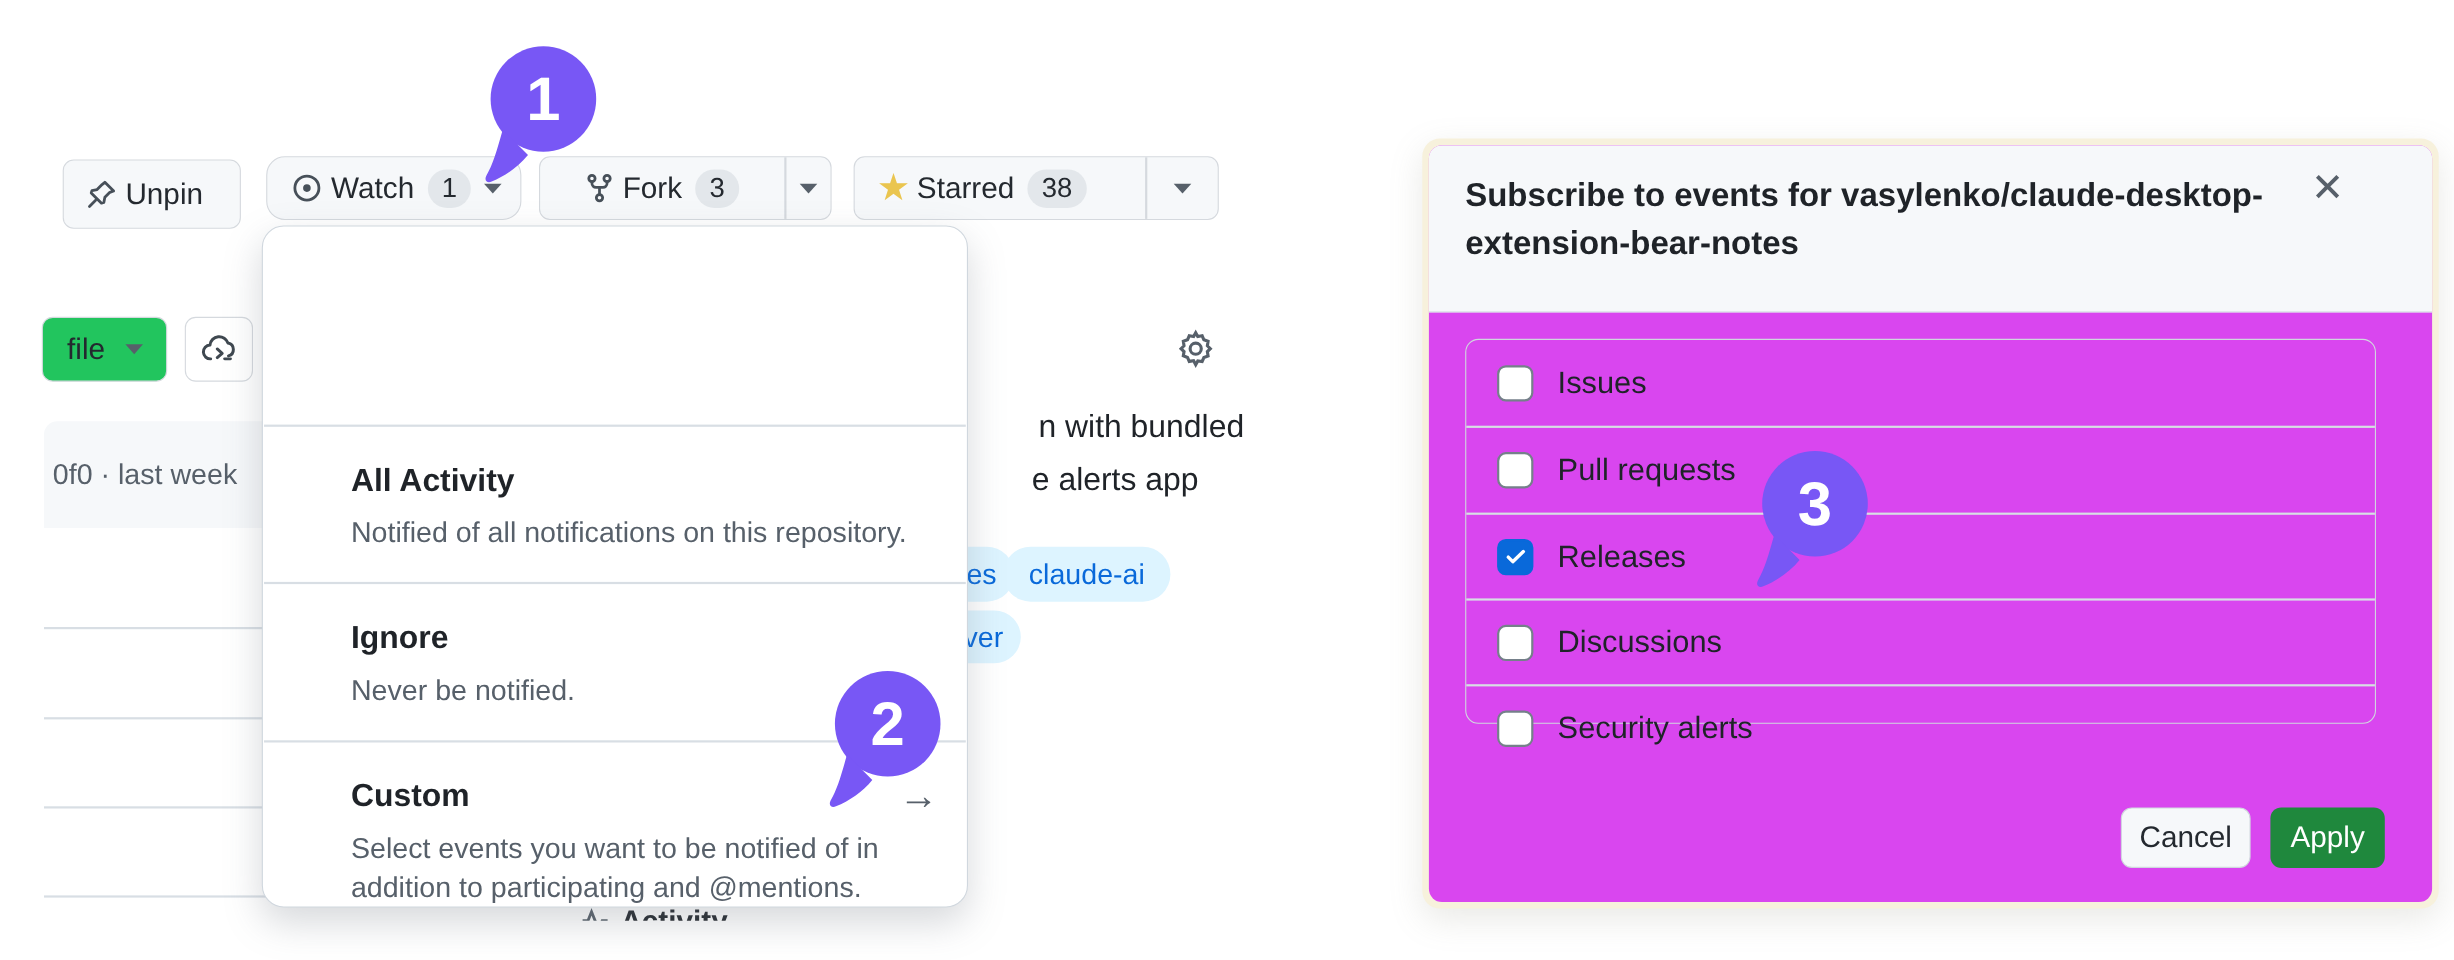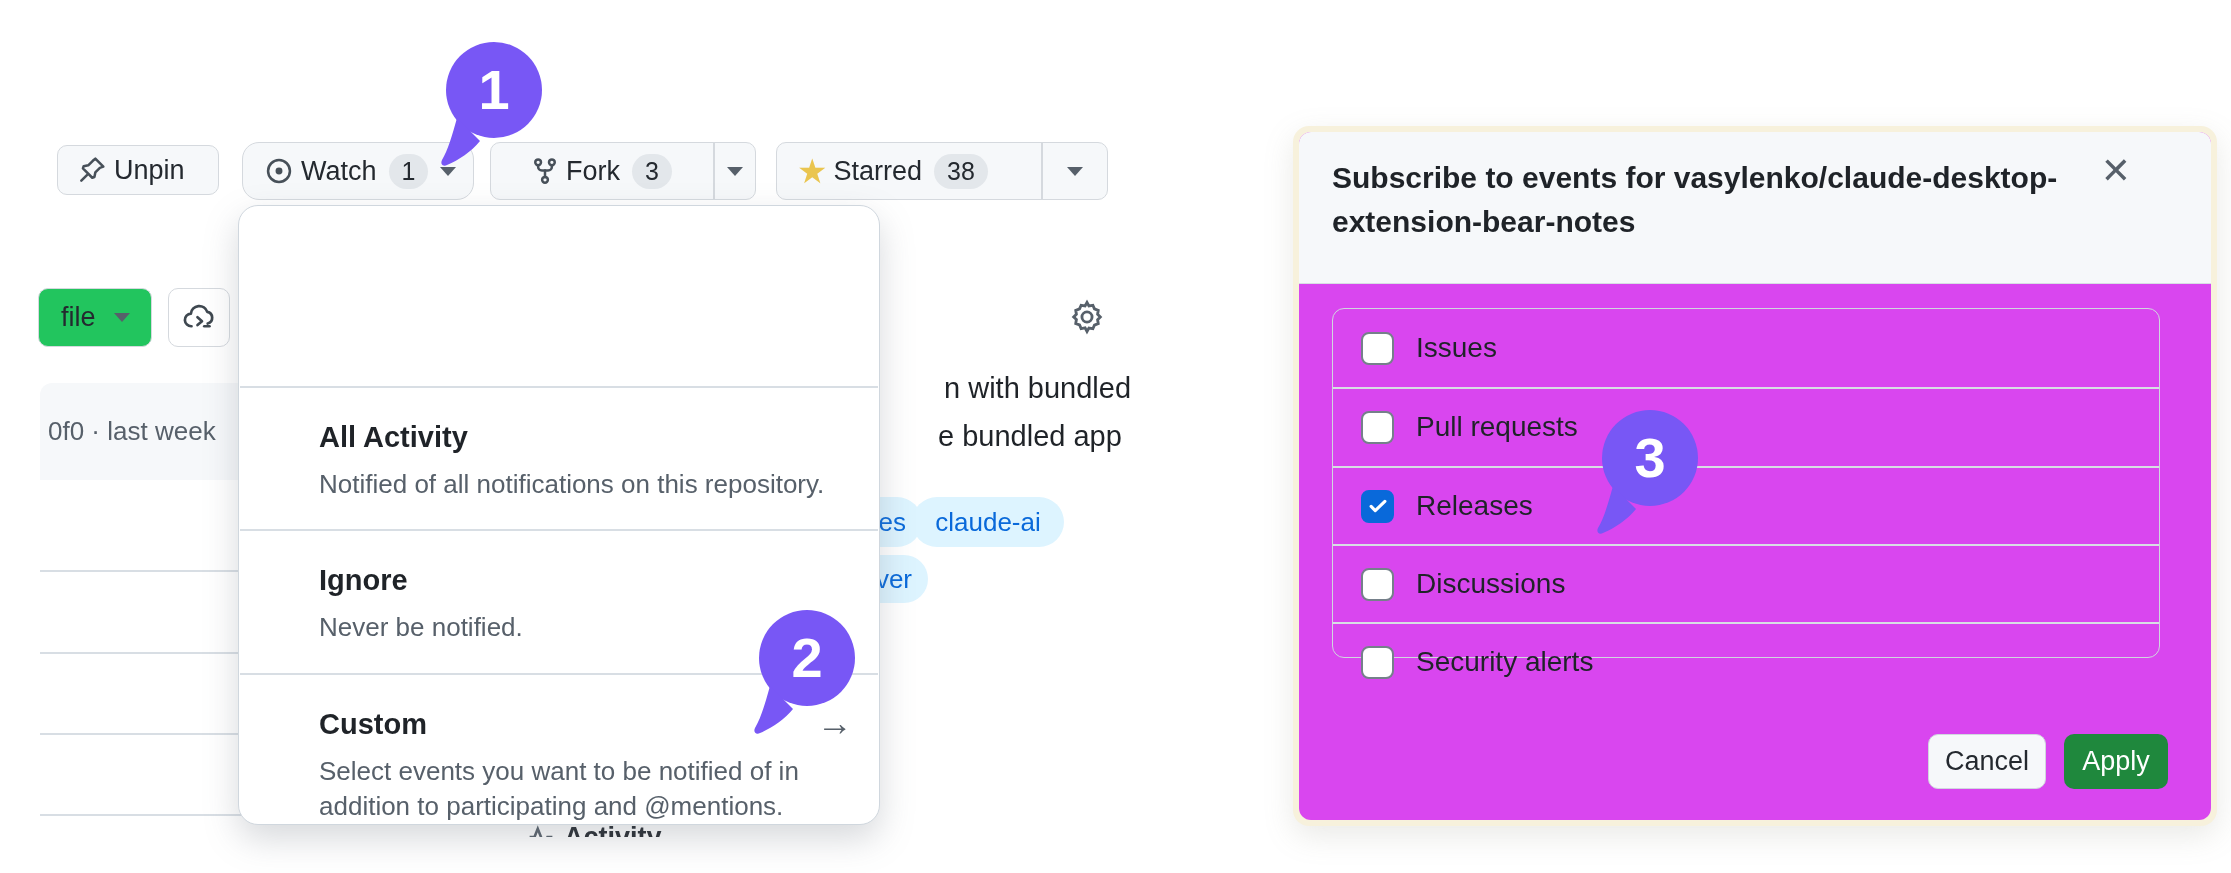--- a/index.html
+++ b/index.html
@@ -92,32 +92,32 @@
         </svg>
       <span style="font-size:27px;font-weight:600;color:#24292f;line-height:26px;">Activity</span>
     </div>
   </div>
 
   <svg class="abs" style="left:1068px;top:298px;" width="38" height="38" viewBox="0 0 24 24" fill="none" stroke="#57606a" stroke-width="1.8">
     <circle cx="12" cy="12" r="3.2"></circle>
     <path d="M12 2.8l1.2 2.2 2.5-.4 1 2.3 2.4.9-.4 2.5 1.7 1.7-1.7 1.7.4 2.5-2.4.9-1 2.3-2.5-.4L12 21.2l-1.2-2.3-2.5.4-1-2.3-2.4-.9.4-2.5L3.6 12l1.7-1.7-.4-2.5 2.4-.9 1-2.3 2.5.4z"></path>
   </svg>
   <div class="aboutline" style="left:944px;top:372px;">n with bundled</div>
-  <div class="aboutline" style="left:938px;top:420px;">e bundled app</div>
+  <div class="aboutline" style="left:938px;top:420px;">e alerts app</div>
   <div class="tag" style="left:842px;top:497px;width:80px;height:50px;justify-content:flex-end;padding-right:16px;box-sizing:border-box;">
     <span>es</span>
   </div>
   <div class="tag" style="left:912px;top:497px;width:152px;height:50px;">
     <span>claude-ai</span>
   </div>
   <div class="tag" style="left:838px;top:555px;width:90px;height:48px;justify-content:flex-end;padding-right:16px;box-sizing:border-box;">
     <span>ver</span>
   </div>
 
-  <div class="btn" style="left:57px;top:145px;width:162px;height:50px;padding-left:18px;">
+  <div class="btn" style="left:57px;top:145px;width:162px;height:63px;padding-left:18px;">
     <svg width="32" height="32" viewBox="0 0 24 24" fill="none" stroke="#475059" stroke-width="1.9" stroke-linejoin="round" stroke-linecap="round">
       <path d="M14.5 3.5l6 6-2.6.9-3.4 3.4-.7 3.5-1.6.5-7-7 .5-1.6 3.5-.7 3.4-3.4z"></path>
       <path d="M8.2 15.8L4 20"></path>
     </svg>
     <span class="lbl">Unpin</span>
   </div>
 
   <div class="btn" style="left:242px;top:142px;width:232px;height:58px;padding-left:20px;border-radius:17px;">
     <svg width="32" height="32" viewBox="0 0 24 24" fill="none" stroke="#475059" stroke-width="1.9">
       <circle cx="12" cy="12" r="8.2"></circle>

